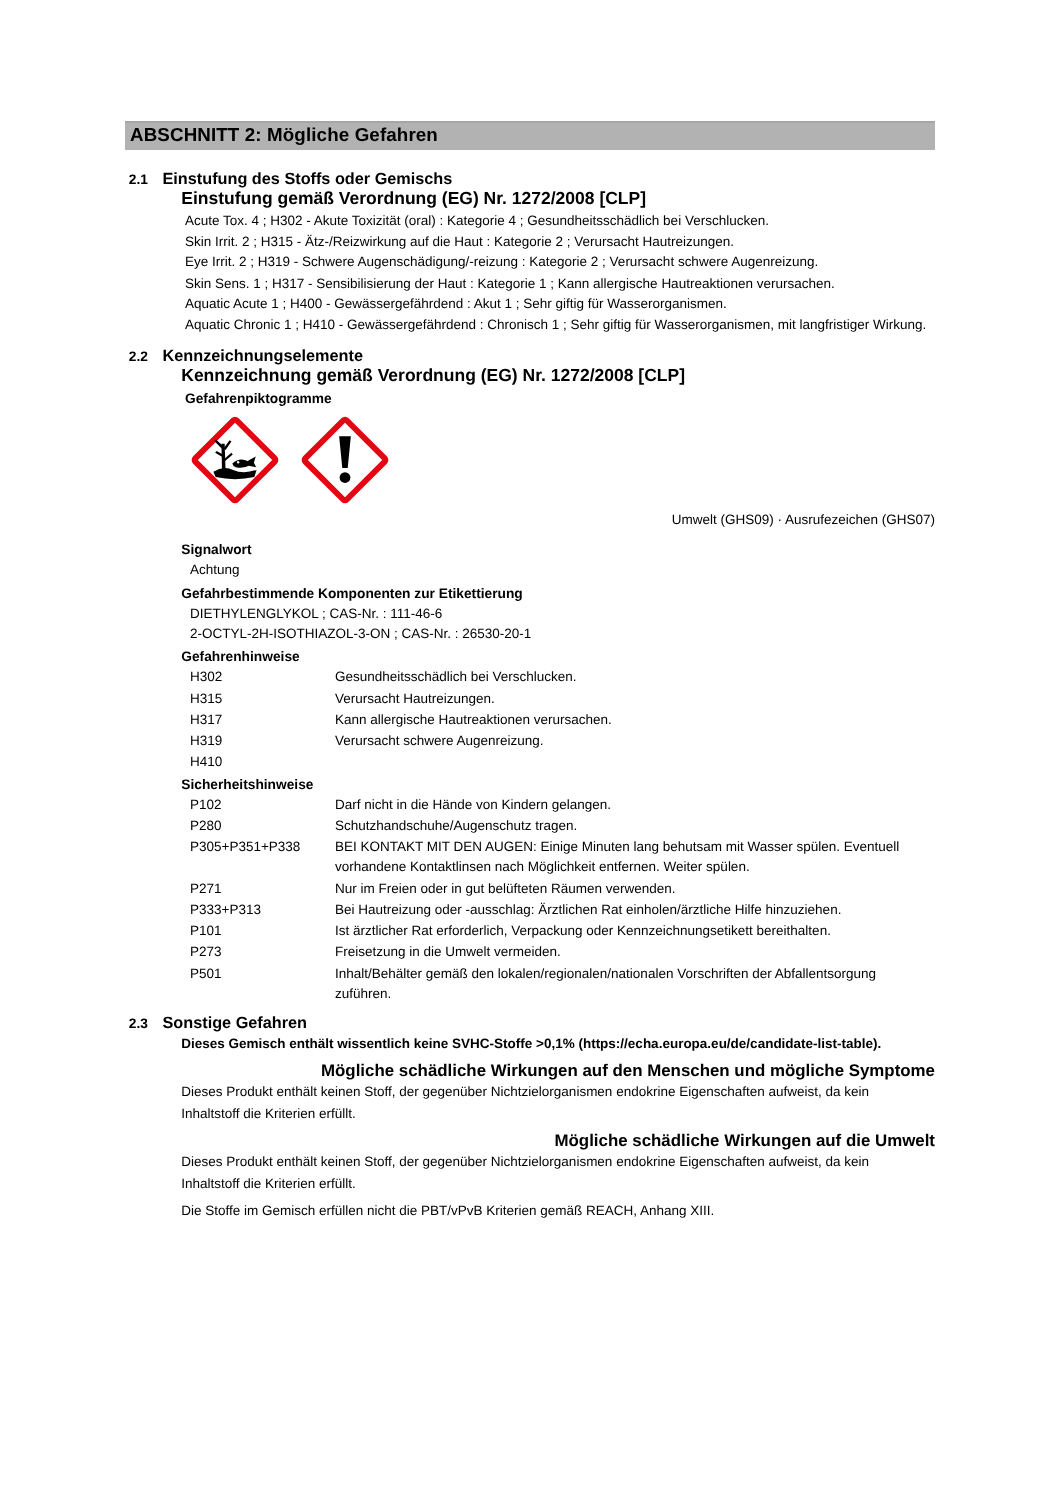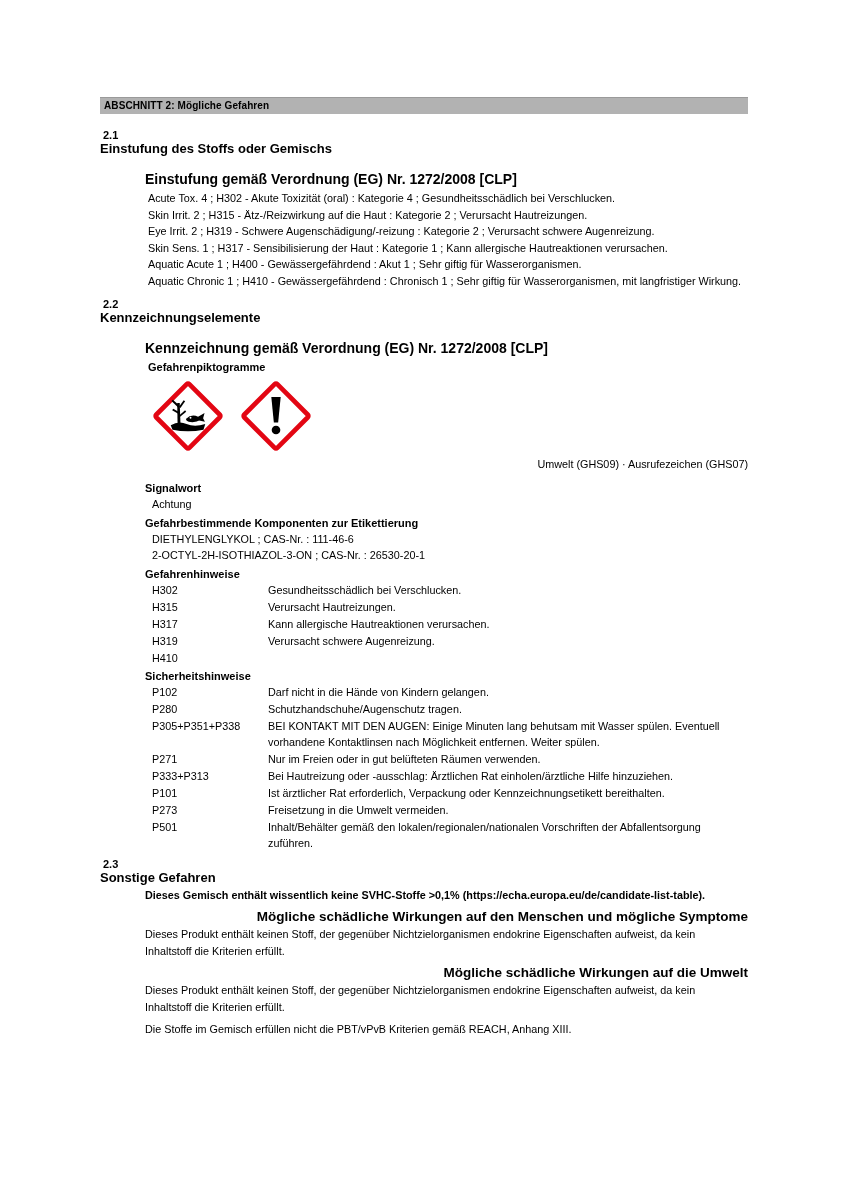--- a/index.html
+++ b/index.html
@@ -11,28 +11,28 @@
     font-family:"Liberation Sans","DejaVu Sans",sans-serif;
     color:#000;
     overflow:hidden;
   }
   .content {
     position:absolute; left:100px; top:97px; width:648px;
   }
   .section-bar {
     background:#b2b2b2;
     border-top:1px solid #9a9a9a;
-    font-size:10px; font-weight:bold;
+    font-size:15px; font-weight:bold;
     padding:2px 4px 3px 4px;
     letter-spacing:0.1px;
   }
-  .sec-head { display:flex; align-items:baseline; margin-top:15px;flex-direction:column; }
+  .sec-head { display:flex; align-items:baseline; margin-top:15px; }
   .sec-num { width:30px; flex:none; padding-left:3px; font-size:11px; font-weight:bold; }
   .sec-title { font-size:13px; font-weight:bold; }
-  .sub-title { margin:15px 0 3px 45px; font-size:14px; font-weight:bold; }
+  .sub-title { margin:0 0 3px 45px; font-size:14px; font-weight:bold; }
   .body-line { margin-left:48px; font-size:10.8px; line-height:16.5px; max-width:598px; }
   .label-bold { margin-left:45px; font-size:11px; font-weight:bold; line-height:16px; margin-top:2px; }
   .label-bold.gap-top { margin-top:10px; }
   .indent2 { margin-left:52px; font-size:10.8px; line-height:16.5px; }
   .picto-row { display:flex; gap:16px; margin:5px 0 2px 52px; }
   .picto { width:72px; height:72px; }
   .picto-caption { margin:6px 0 0 52px; font-size:10.8px;text-align:right; }
   .hp-table { margin-left:52px; }
   .hp-row { display:flex; align-items:flex-start; margin-bottom:1px; }
   .hp-code { width:116px; flex:none; font-size:10.8px; line-height:16px; }

